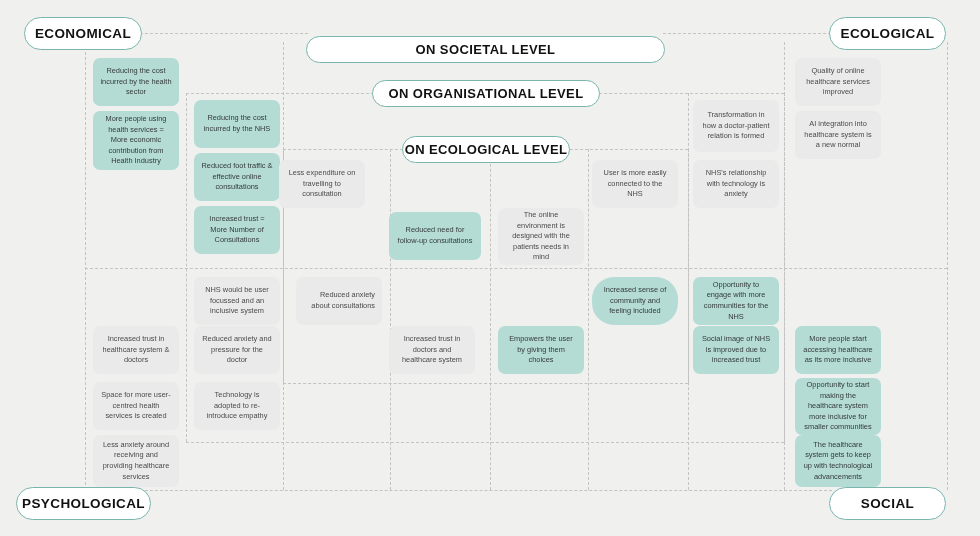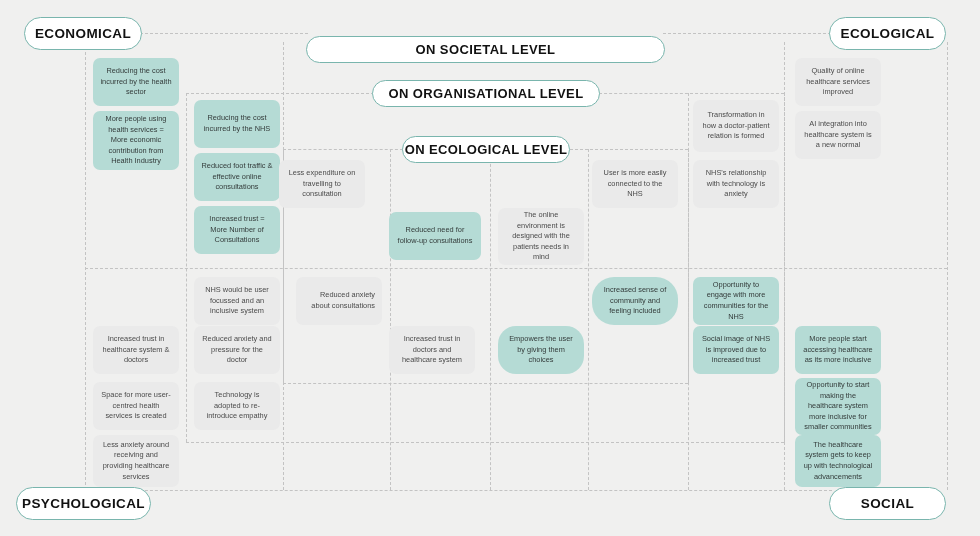--- a/index.html
+++ b/index.html
@@ -182,21 +182,21 @@
 
   <div class="card grey" style="left:93px;  top:326px; width:86px; height:48px;">
       <span>Increased trust in healthcare system &amp; doctors</span>
     </div>
   <div class="card grey" style="left:194px; top:326px; width:86px; height:48px;">
       <span>Reduced anxiety and pressure for the doctor</span>
     </div>
   <div class="card grey" style="left:389px; top:326px; width:86px; height:48px;">
       <span>Increased trust in doctors and healthcare system</span>
     </div>
-  <div class="card teal" style="left:498px; top:326px; width:86px; height:48px;border-radius:18px;">
+  <div class="card teal" style="left:498px; top:326px; width:86px; height:48px;">
       <span>Empowers the user by giving them choices</span>
     </div>
   <div class="card teal" style="left:693px; top:326px; width:86px; height:48px;">
       <span>Social image of NHS is improved due to increased trust</span>
     </div>
   <div class="card teal" style="left:795px; top:326px; width:86px; height:48px;">
       <span>More people start accessing healthcare as its more inclusive</span>
     </div>
 
   <div class="card grey" style="left:93px;  top:382px; width:86px; height:48px;">

